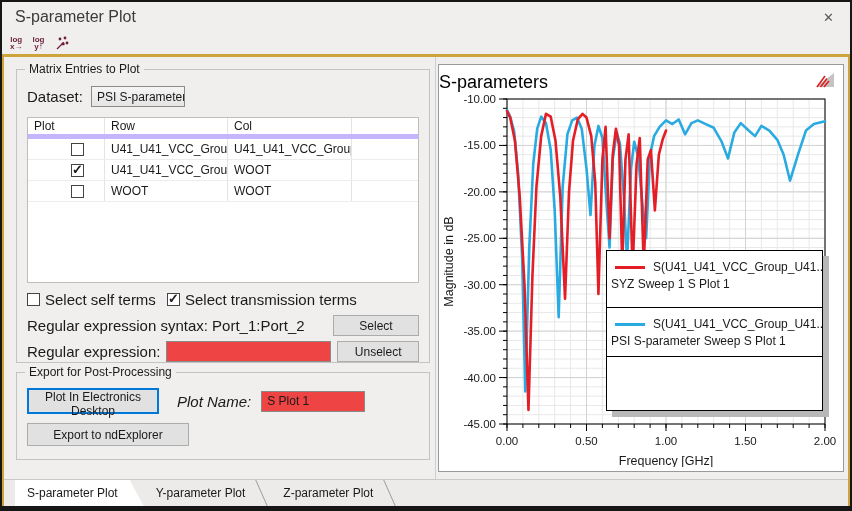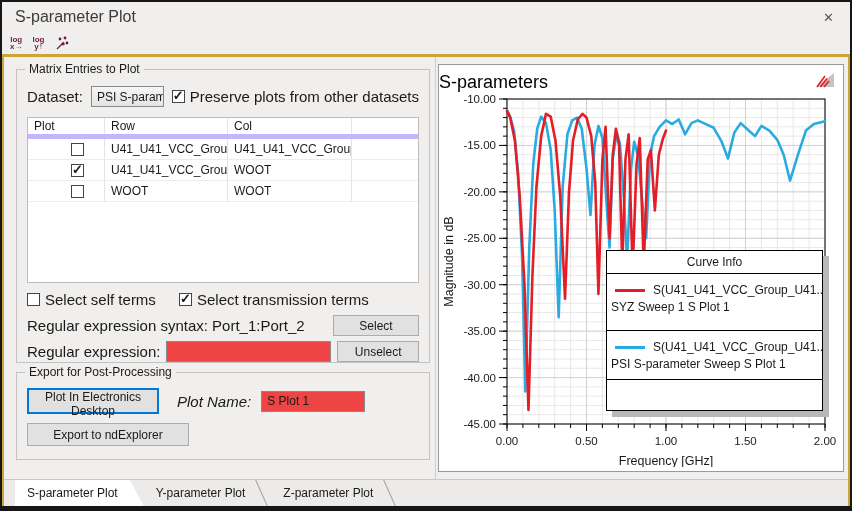--- a/index.html
+++ b/index.html
@@ -39,21 +39,21 @@
   .cb{width:13px;height:13px;border:1px solid #444;background:#fff;display:inline-block;position:relative;flex:none;}
   .cb.checked::after{content:'✓';position:absolute;left:0px;top:-3px;font-size:13px;font-weight:bold;color:#1a1a1a;}
   
   .mtable{margin-top:10px;height:166px;background:#fff;border:1px solid #bdbdbd;font-size:12px;color:#1a1a1a;overflow:hidden;}
   .trow{display:grid;grid-template-columns:77px 123px 124px 1fr;height:21px;align-items:center;}
   .trow.head{border-bottom:5px solid #c4b5fd;}
   .trow.body{border-bottom:1px solid #ececec;}
   .tcell{padding:0 6px;white-space:nowrap;overflow:hidden;border-right:1px solid #e4e4e4;height:100%;display:flex;align-items:center;}
   .tcell:last-child{border-right:none;}
   .tcell .cb{margin-left:auto;margin-right:14px;}
-  .terms-row{margin-top:8px;gap:12px;}
+  .terms-row{margin-top:8px;gap:0;}
   .terms-row .cb-row:first-child{width:140px;}
   .regex-syntax-row{margin-top:7px;}
   .regex-row{margin-top:5px;gap:6px;}
   .btn{background:#e1e1e1;border:1px solid #acacac;font-size:12px;color:#1a1a1a;
        font-family:"Liberation Sans",sans-serif;cursor:pointer;}
   .btn.small{width:86px;height:21px;margin-left:auto;}
   .inp{border:1px solid #8a8a8a;background:#ef4444;height:21px;font-size:12px;padding:0 5px;
        font-family:"Liberation Sans",sans-serif;color:#1a1a1a;}
   .regex-inp{width:165px;}
   
@@ -123,24 +123,20 @@
 
         <div class="group g1">
           <span class="gtitle">Matrix Entries to Plot</span>
 
           <div class="row dataset-row">
             <span class="lbl">Dataset:</span>
             <div class="combo">
               <span>PSI S-parameter</span>
               <span class="chev"></span>
             </div>
-            <label class="cb-row">
-              <span class="cb checked"></span>
-              <span class="lbl">Preserve plots from other datasets</span>
-            </label>
           </div>
 
           <div class="mtable">
             <div class="trow head">
               <div class="tcell">Plot</div>
               <div class="tcell">Row</div>
               <div class="tcell">Col</div>
               <div class="tcell"></div>
             </div>
             <div class="trow body">
@@ -364,21 +360,20 @@
               <text x="57" y="288.57" font-size="11.5" fill="#1a1a1a" text-anchor="end" font-family="Liberation Sans,sans-serif">-40.00</text>
               <line x1="60" y1="331" x2="68" y2="331" stroke="#000"></line>
               <text x="57" y="335" font-size="11.5" fill="#1a1a1a" text-anchor="end" font-family="Liberation Sans,sans-serif">-45.00</text>
               <rect x="68" y="6" width="318" height="325" fill="none" stroke="#000"></rect>
               <polyline points="68,17.14 71.18,23.64 75.16,38.5 79.13,80.29 83.11,163.86 86.29,298.5 90.26,154.57 94.24,71 98.21,35.71 102.19,23.64 106.96,30.14 111.73,57.07 115.7,117.43 119.68,224.21 123.65,94.21 128.42,41.29 133.19,27.36 137.96,24.57 142.73,35.71 147.5,75.64 151.48,122.07 155.45,52.43 159.43,32.93 163.4,45 167.38,108.14 170.56,154.57 173.74,66.36 177.71,39.43 180.89,50.57 184.87,103.5 188.05,168.5 192.02,75.64 195.2,48.71 199.18,63.57 203.15,108.14 207.13,145.29 211.1,61.71 215.08,43.14 220.64,33.86 227,27.36 233.36,31.07 239.72,26.43 246.08,41.29 252.44,30.14 258.8,27.36 266.75,31.07 274.7,34.79 282.65,48.71 289.01,65.43 295.37,39.43 301.73,30.14 309.68,37.57 316.04,43.14 322.4,32.93 330.35,37.57 338.3,46.86 344.66,61.71 351.02,87.71 358.97,61.71 366.92,37.57 374.87,31.07 386,28.29" fill="none" stroke="#29abe2" stroke-width="2.6" stroke-linejoin="round" stroke-linecap="round"></polyline>
               <polyline points="68,18.07 71.18,24.57 75.95,47.79 80.72,103.5 85.49,191.71 89.47,317.07 93.44,182.43 97.42,94.21 102.19,43.14 106.96,20.86 111.73,23.64 116.5,47.79 121.27,103.5 126.04,205.64 130.01,98.86 133.99,47.79 138.76,26.43 143.52,20.86 147.5,24.57 152.27,43.14 156.25,89.57 159.43,201 163.4,66.36 166.58,33.86 170.56,145.29 173.74,61.71 176.92,35.71 180.1,52.43 183.27,173.14 186.46,66.36 189.64,41.29 193.61,177.79 197.58,71 200.77,45 204.74,173.14 208.72,66.36 211.9,57.07 215.87,117.43 219.85,61.71 223.82,45.93 227,37.57" fill="none" stroke="#e41e26" stroke-width="2.6" stroke-linejoin="round" stroke-linecap="round"></polyline>
               <text x="227" y="372" font-size="12.5" fill="#1a1a1a" text-anchor="middle" font-family="Liberation Sans,sans-serif">Frequency [GHz]</text>
               <text transform="translate(14 168.5) rotate(-90)" font-size="12.5" fill="#1a1a1a" text-anchor="middle" font-family="Liberation Sans,sans-serif">Magnitude in dB</text>
             </svg>
           <div class="legend">
-            <div class="legend-title">Curve Info</div>
             <div class="lentry e1">
               <div class="lsample">
                 <span class="lline" style="background: rgb(228, 30, 38);"></span>
                 <span>S(U41_U41_VCC_Group_U41...</span>
               </div>
               <div class="lsub">SYZ Sweep 1 S Plot 1</div>
             </div>
             <div class="lentry e2">
               <div class="lsample">
                 <span class="lline" style="background: rgb(41, 171, 226);"></span>

